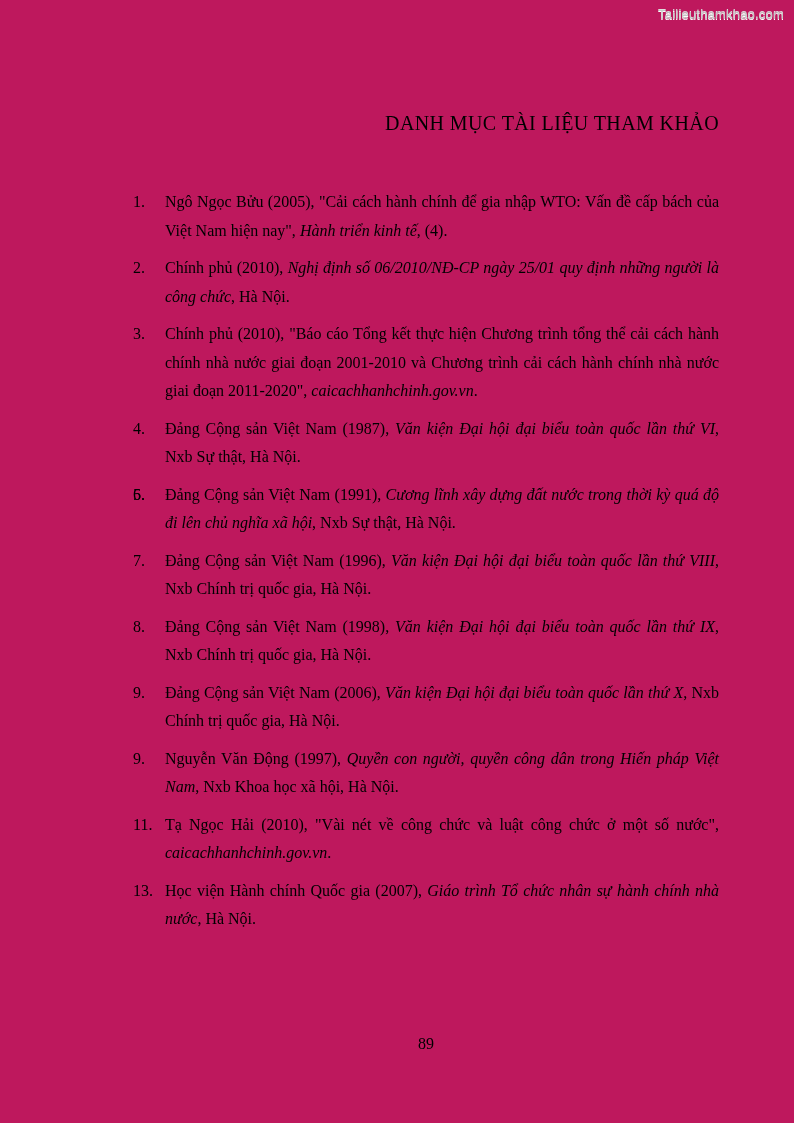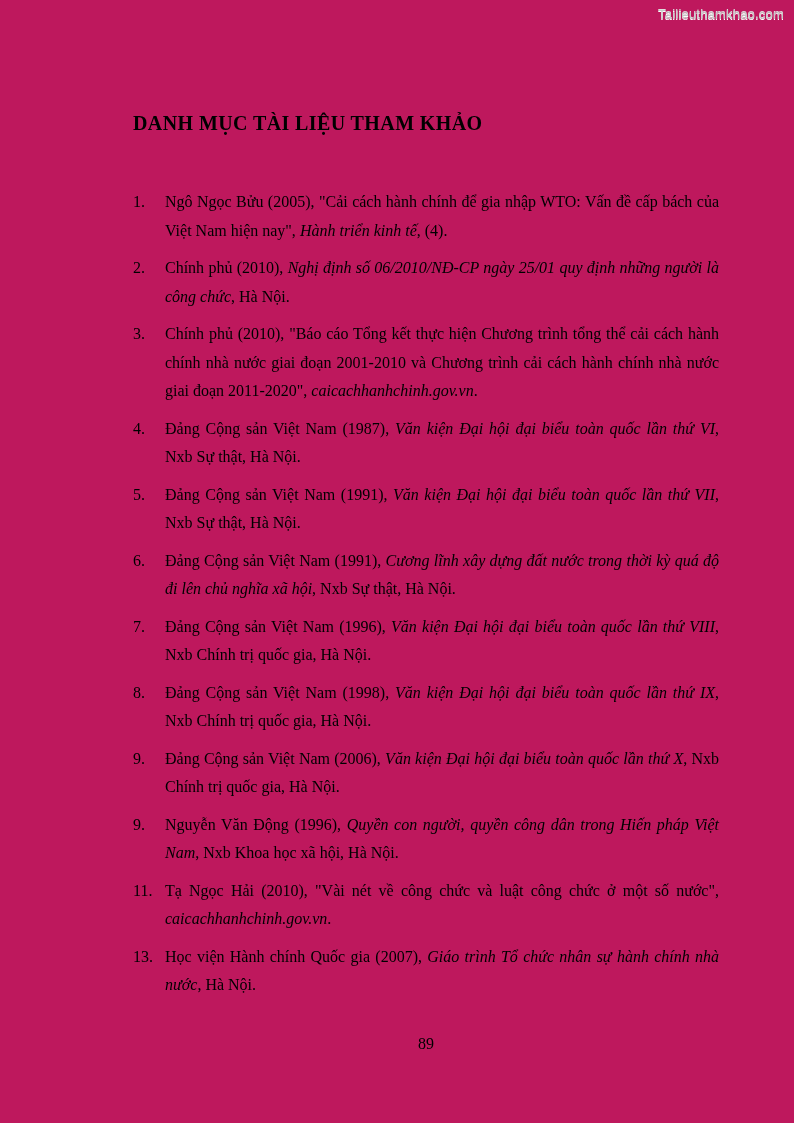--- a/index.html
+++ b/index.html
@@ -27,23 +27,23 @@
     letter-spacing: 0.2px;
   }
   .content {
     position: absolute;
     left: 133px;
     top: 0;
     width: 586px;
   }
   .doc-title {
     margin: 110px 0 0 0;
-    text-align: left;
+    text-align: right;
     font-size: 20px;
-    font-weight: bold;
+    font-weight: normal;
     letter-spacing: 0.4px;
     line-height: 26px;
   }
   .ref-list {
     margin-top: 52px;
   }
   .ref-item {
     position: relative;
     padding-left: 32px;
     margin-bottom: 9px;
@@ -76,25 +76,25 @@
   <div class="watermark">Tailieuthamkhao.com</div>
 
   <div class="content">
     <h1 class="doc-title">DANH MỤC TÀI LIỆU THAM KHẢO</h1>
 
     <div class="ref-list" id="references">
         <div class="ref-item"><span class="ref-num">1.</span><span><span>Ngô Ngọc Bửu (2005), "Cải cách hành chính để gia nhập WTO: Vấn đề cấp bách của Việt Nam hiện nay", </span><span class="italic">Hành triển kinh tế</span><span>, (4).</span></span></div>
         <div class="ref-item"><span class="ref-num">2.</span><span><span>Chính phủ (2010), </span><span class="italic">Nghị định số 06/2010/NĐ-CP ngày 25/01 quy định những người là công chức</span><span>, Hà Nội.</span></span></div>
         <div class="ref-item"><span class="ref-num">3.</span><span><span>Chính phủ (2010), "Báo cáo Tổng kết thực hiện Chương trình tổng thể cải cách hành chính nhà nước giai đoạn 2001-2010 và Chương trình cải cách hành chính nhà nước giai đoạn 2011-2020", </span><span class="italic">caicachhanhchinh.gov.vn</span><span>.</span></span></div>
         <div class="ref-item"><span class="ref-num">4.</span><span><span>Đảng Cộng sản Việt Nam (1987), </span><span class="italic">Văn kiện Đại hội đại biểu toàn quốc lần thứ VI</span><span>, Nxb Sự thật, Hà Nội.</span></span></div>
-        <div class="ref-item"><span class="ref-num">5.</span><span><span>Đảng Cộng sản Việt Nam (1991), </span><span class="italic">Văn kiện Đại hội đại biểu toàn quốc lần thứ VII</span><span>, Nxb Sự thật, Hà Nội.</span></span></div>
+        <div class="ref-item"><span class="ref-num">5.</span></div>
         <div class="ref-item"><span class="ref-num">6.</span><span><span>Đảng Cộng sản Việt Nam (1991), </span><span class="italic">Cương lĩnh xây dựng đất nước trong thời kỳ quá độ đi lên chủ nghĩa xã hội</span><span>, Nxb Sự thật, Hà Nội.</span></span></div>
         <div class="ref-item"><span class="ref-num">7.</span><span><span>Đảng Cộng sản Việt Nam (1996), </span><span class="italic">Văn kiện Đại hội đại biểu toàn quốc lần thứ VIII</span><span>, Nxb Chính trị quốc gia, Hà Nội.</span></span></div>
         <div class="ref-item"><span class="ref-num">8.</span><span><span>Đảng Cộng sản Việt Nam (1998), </span><span class="italic">Văn kiện Đại hội đại biểu toàn quốc lần thứ IX</span><span>, Nxb Chính trị quốc gia, Hà Nội.</span></span></div>
         <div class="ref-item"><span class="ref-num">9.</span><span><span>Đảng Cộng sản Việt Nam (2006), </span><span class="italic">Văn kiện Đại hội đại biểu toàn quốc lần thứ X</span><span>, Nxb Chính trị quốc gia, Hà Nội.</span></span></div>
-        <div class="ref-item"><span class="ref-num">9.</span><span><span>Nguyễn Văn Động (1996), </span><span class="italic">Quyền con người, quyền công dân trong Hiến pháp Việt Nam</span><span>, Nxb Khoa học xã hội, Hà Nội.</span></span></div>
+        <div class="ref-item"><span class="ref-num">9.</span><span><span>Nguyễn Văn Động (1997), </span><span class="italic">Quyền con người, quyền công dân trong Hiến pháp Việt Nam</span><span>, Nxb Khoa học xã hội, Hà Nội.</span></span></div>
         <div class="ref-item"><span class="ref-num">11.</span><span><span>Tạ Ngọc Hải (2010), "Vài nét về công chức và luật công chức ở một số nước", </span><span class="italic">caicachhanhchinh.gov.vn</span><span>.</span></span></div>
         <div class="ref-item"><span class="ref-num">13.</span><span><span>Học viện Hành chính Quốc gia (2007), </span><span class="italic">Giáo trình Tổ chức nhân sự hành chính nhà nước</span><span>, Hà Nội.</span></span></div>
       </div>
   </div>
 
   <div class="page-number">89</div>
 </div>
 
 </body></html>

